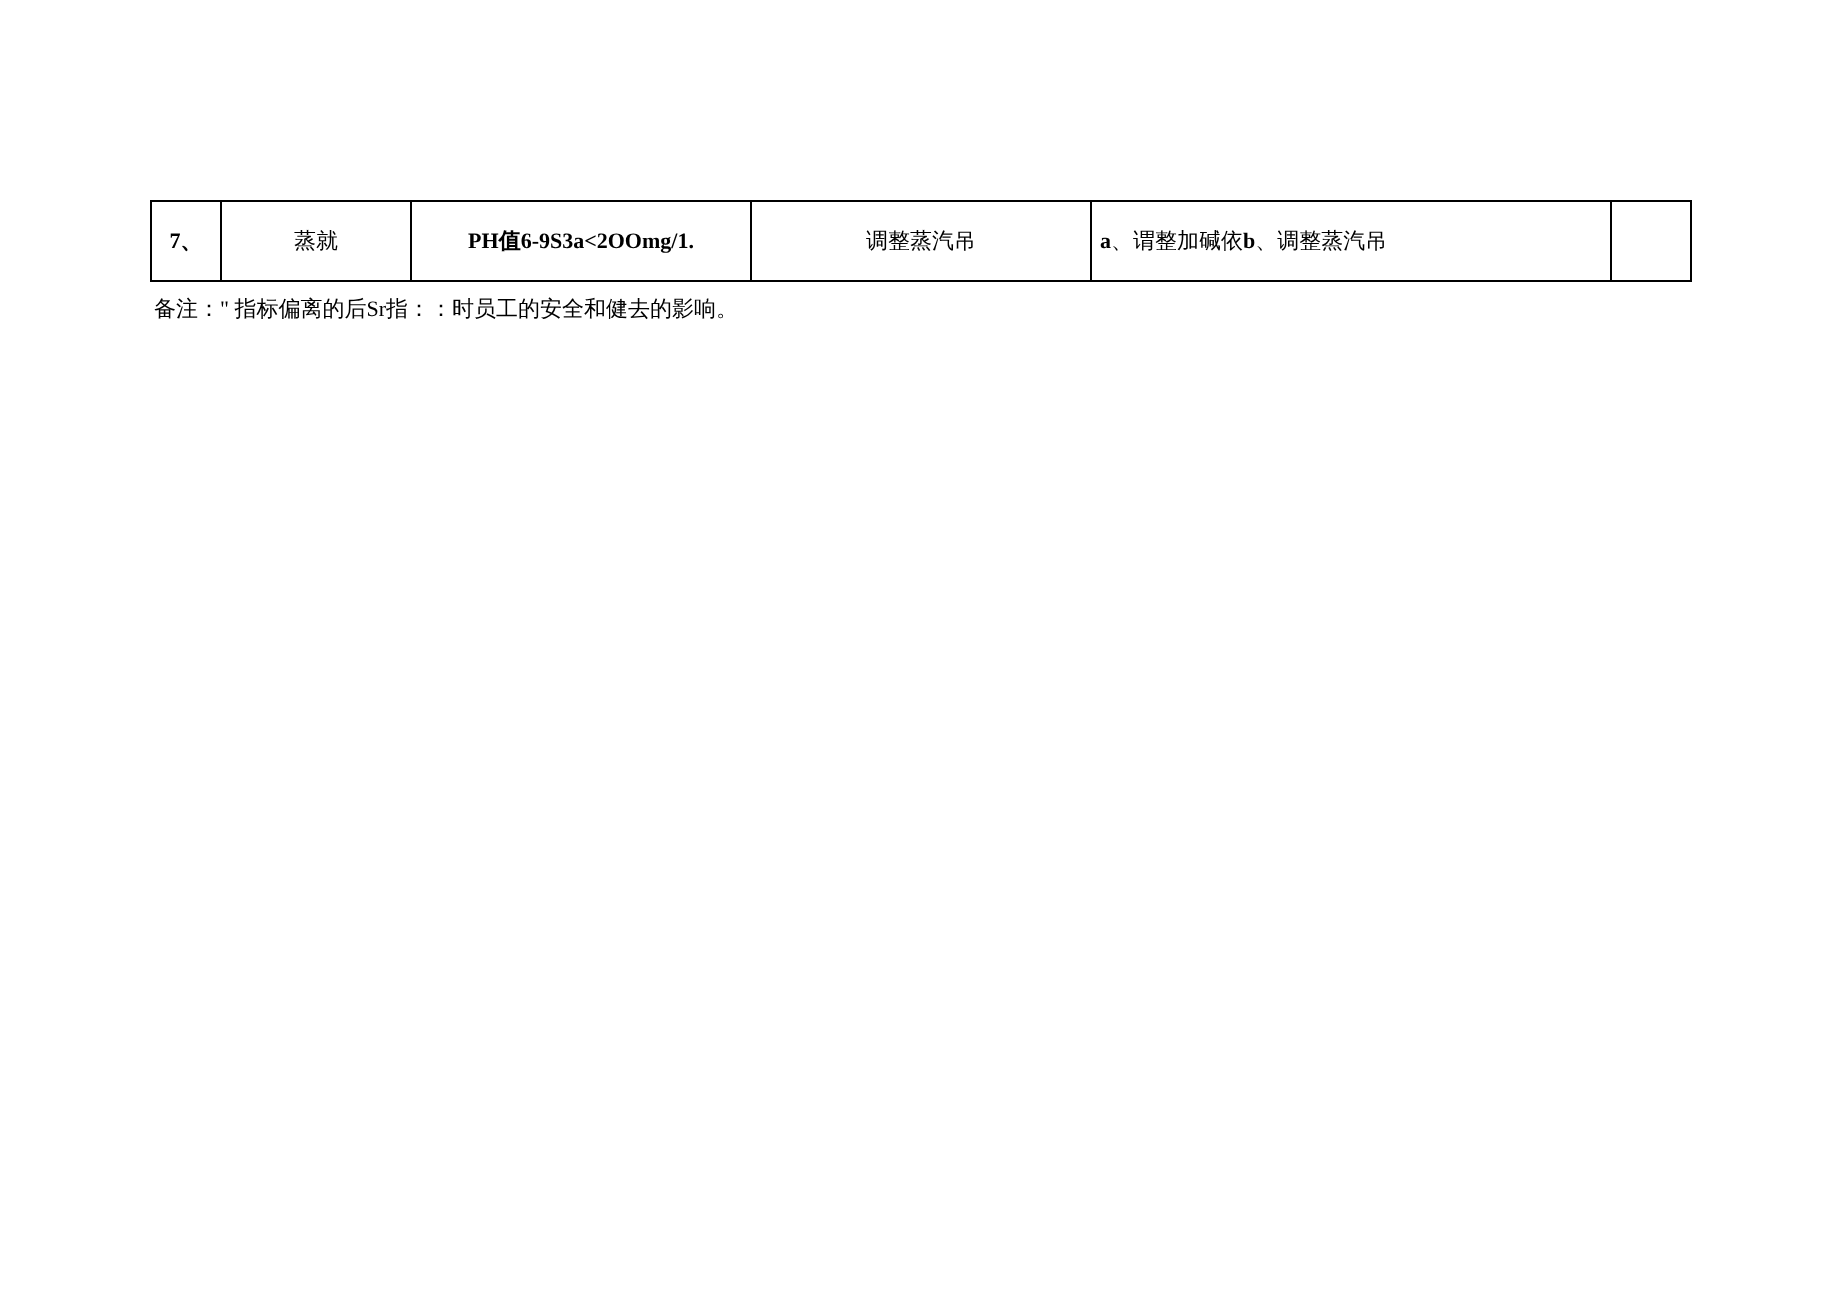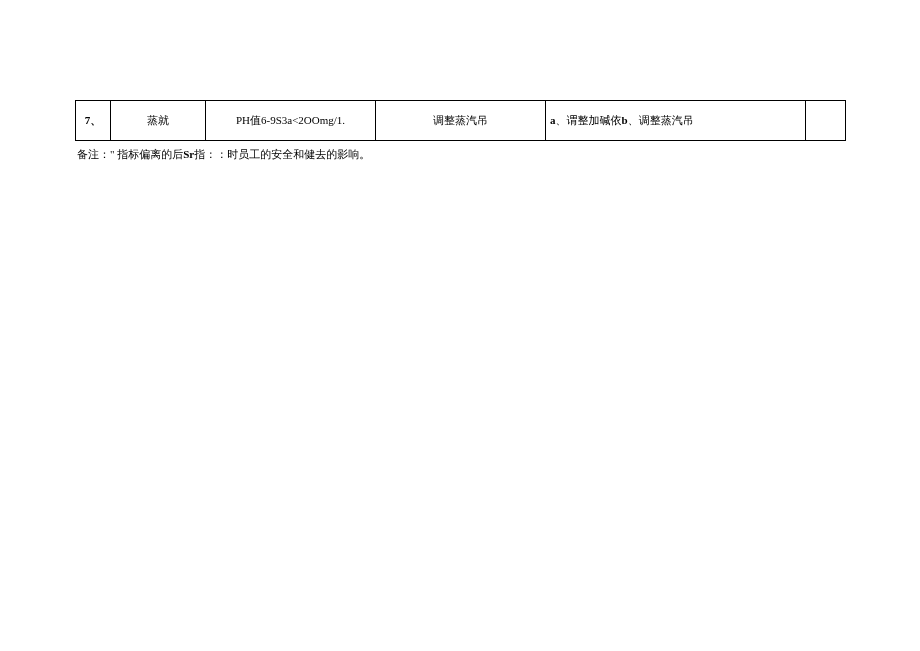--- a/index.html
+++ b/index.html
@@ -33,21 +33,21 @@
     }
     .col-1 {
       width: 35px;
       font-weight: bold;
     }
     .col-2 {
       width: 95px;
     }
     .col-3 {
       width: 170px;
-      font-weight: normal;
+      font-weight: bold;
     }
     .col-4 {
       width: 170px;
     }
     .col-5 {
       width: 260px;
       text-align: left;
       padding-left: 4px;
     }
     .col-5 .bold-letter {
@@ -56,21 +56,21 @@
     .col-6 {
       width: 40px;
     }
     .footnote {
       font-size: 11px;
       color: #000000;
       margin-top: 6px;
       padding-left: 2px;
     }
     .footnote .bold {
-      font-weight: bold;
+      font-weight: normal;
     }
   </style>
 </head>
 <body>
 
 <div class="content-wrapper">
   <table>
     <tbody>
         <tr>
       <td class="col-1">7、</td>

